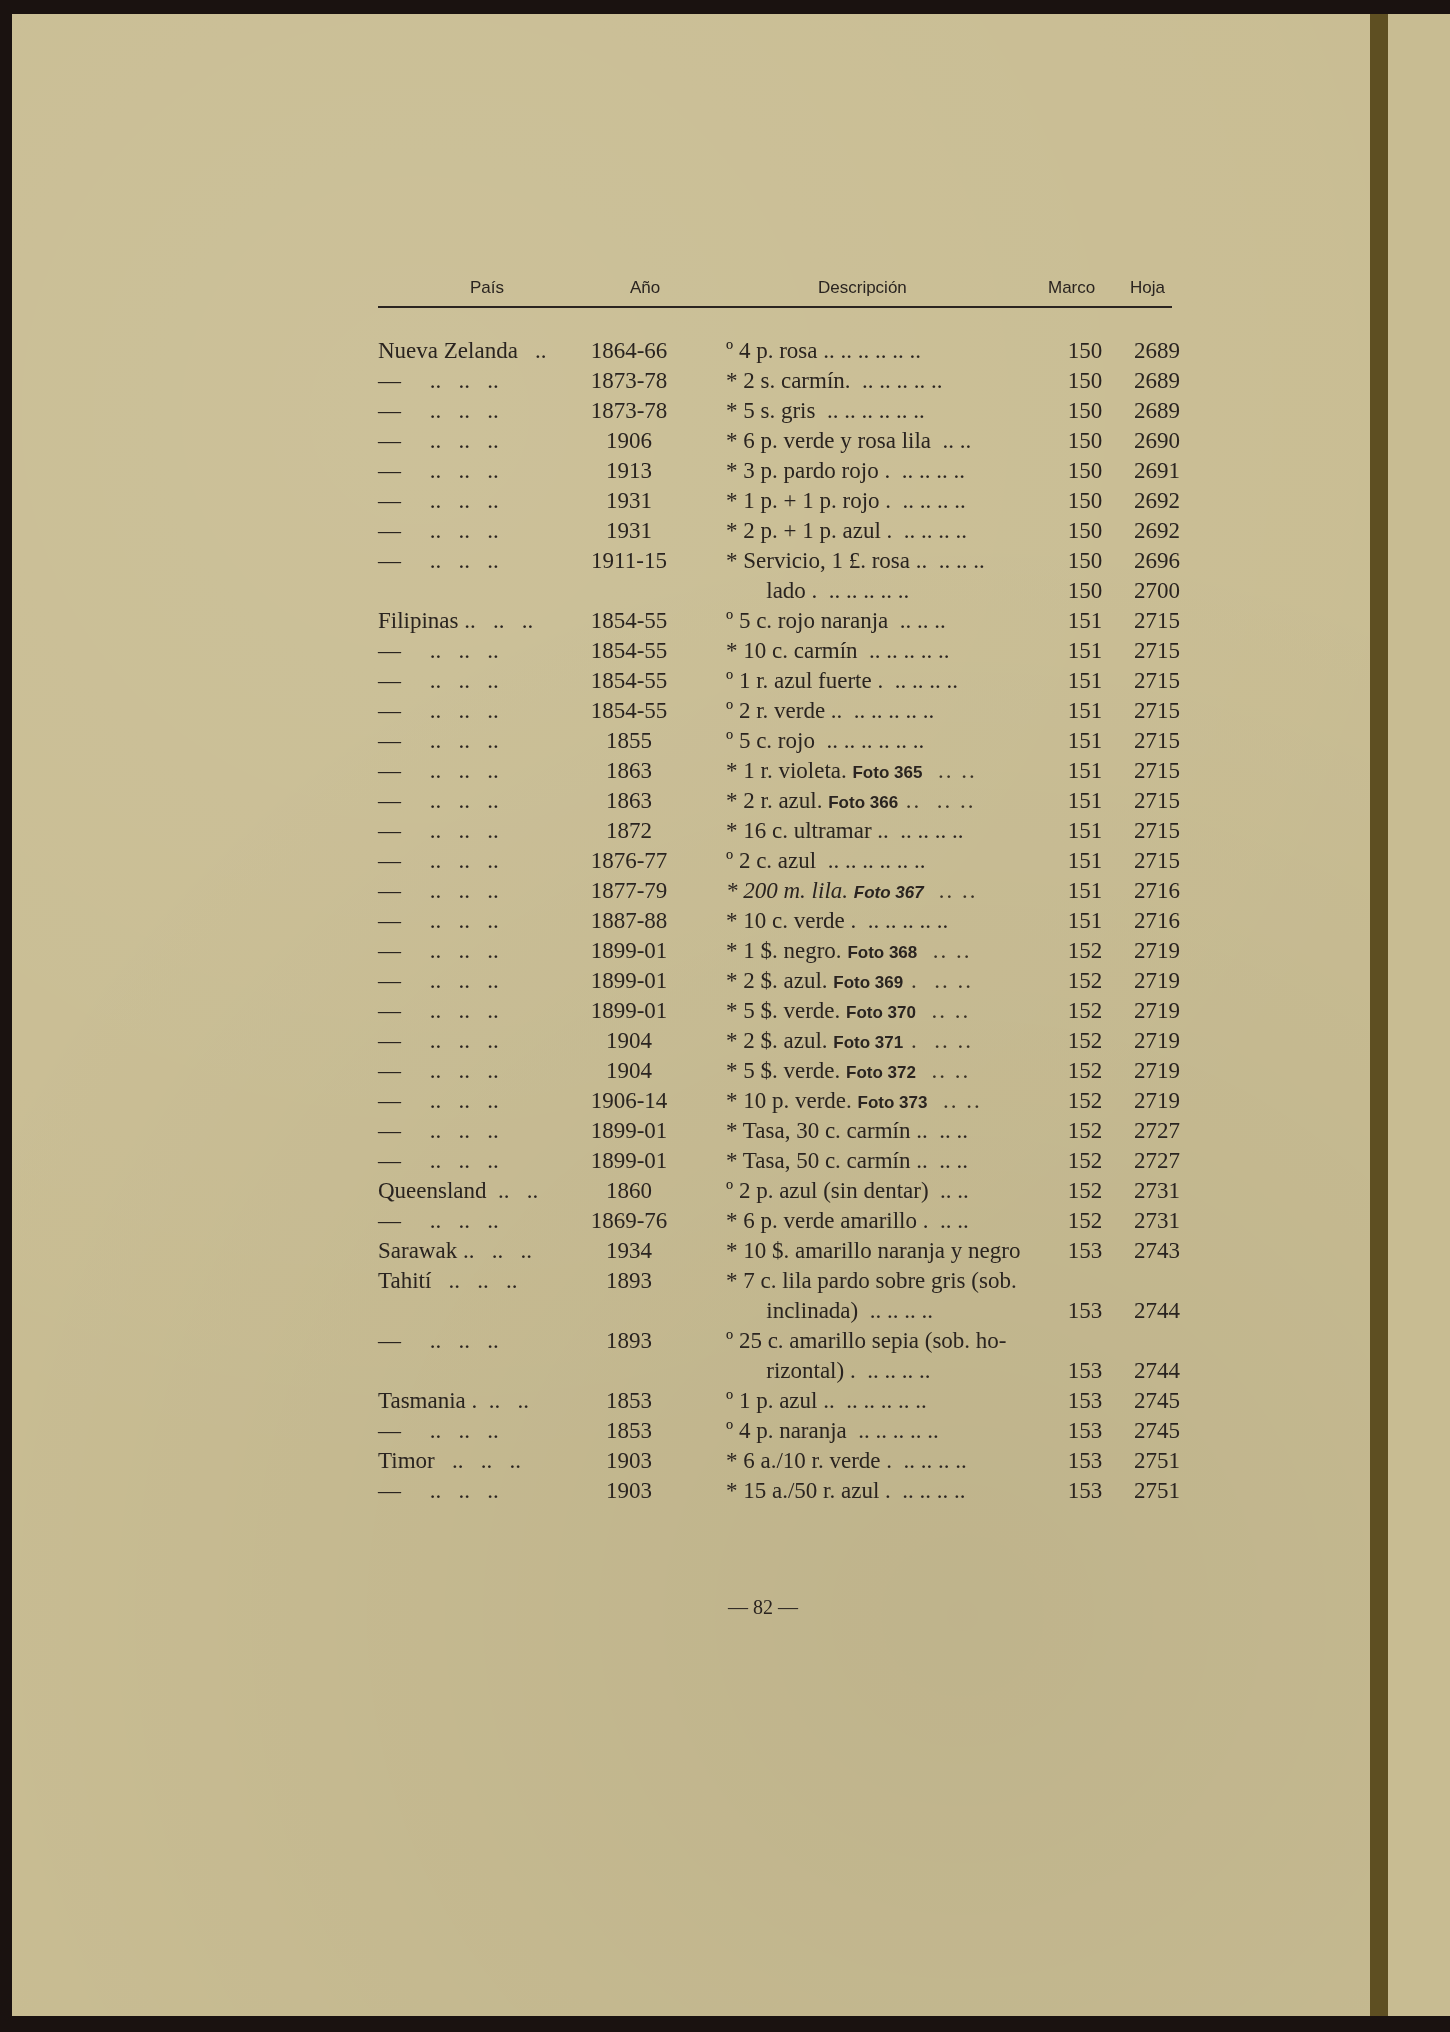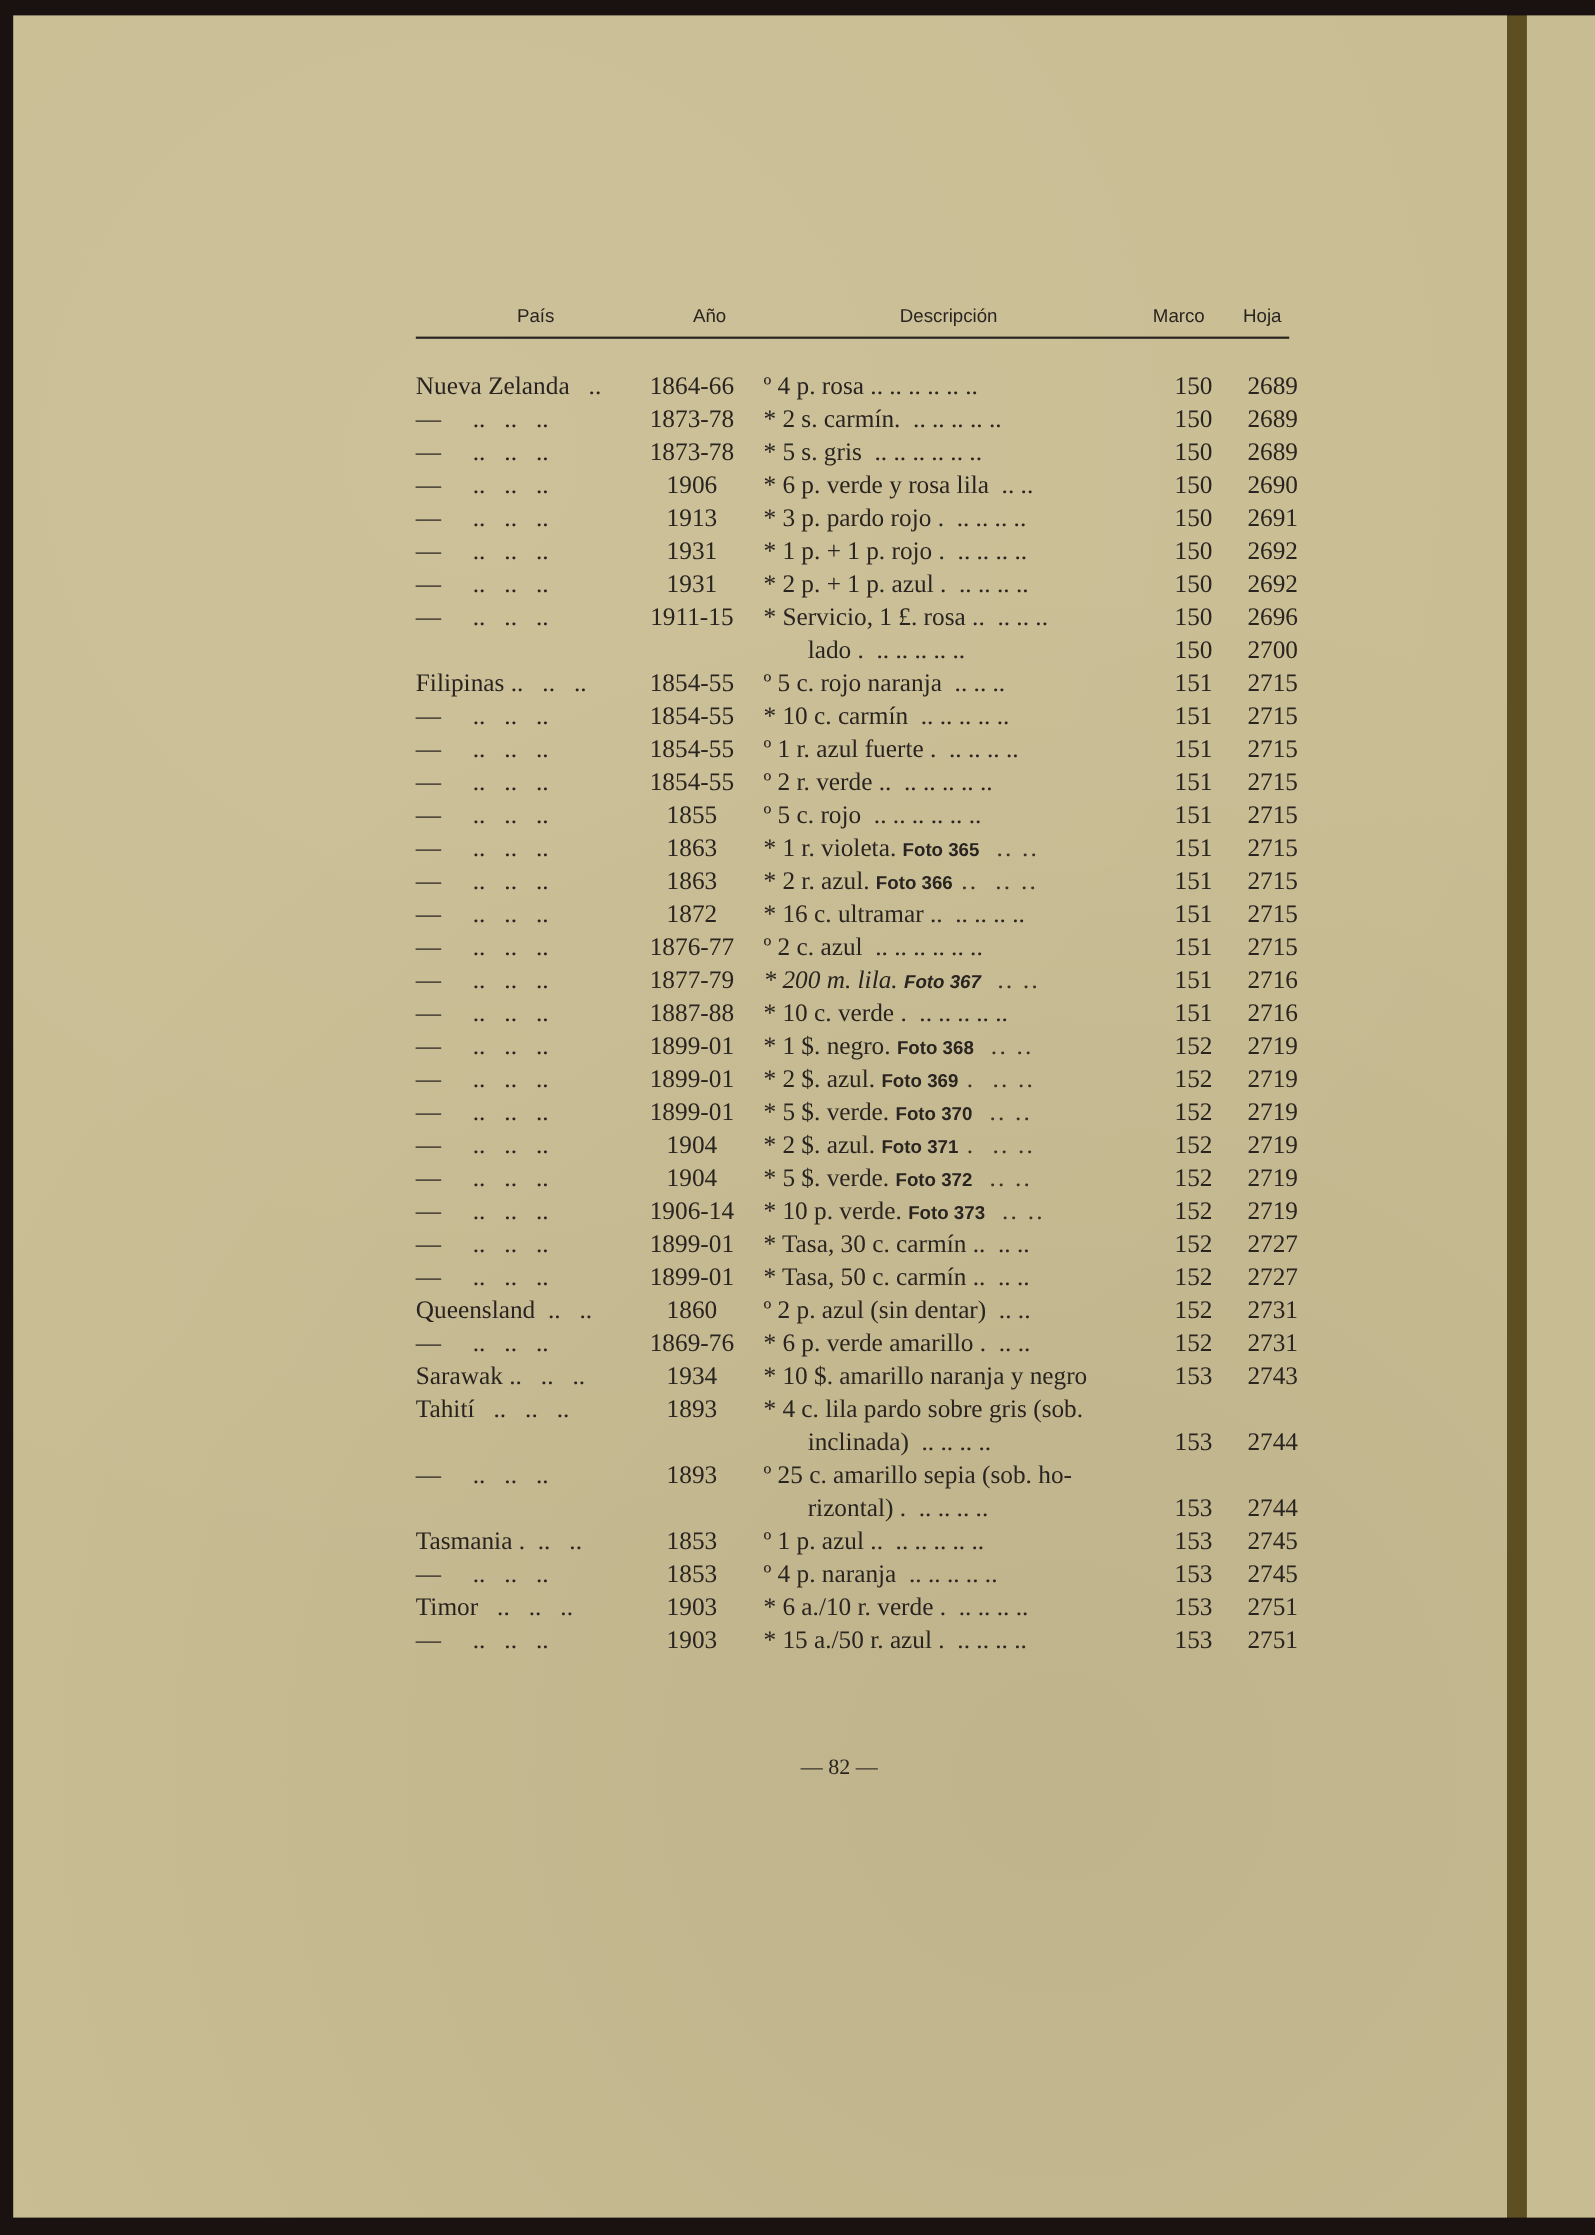--- a/index.html
+++ b/index.html
@@ -9,21 +9,21 @@
   .gutter{position:absolute;left:1370px;top:14px;width:18px;height:2002px;background:#5e4f22;}
   .page2{position:absolute;left:1388px;top:14px;width:62px;height:2002px;background:#c8bc92;}
   .content{position:absolute;left:378px;top:272px;width:800px;font-family:"Liberation Serif","DejaVu Serif",serif;color:#2a2420;}
   .hdr{display:flex;font-family:"Liberation Sans","DejaVu Sans",sans-serif;font-size:17px;color:#2a2420;height:26px;align-items:flex-end;}
   .hdr span{position:absolute;}
   .rule{position:absolute;left:0;top:34px;width:794px;height:2px;background:#2a2420;}
   .rows{position:absolute;top:64px;left:0;width:800px;}
   .row{position:relative;height:30px;font-size:23px;line-height:30px;white-space:nowrap;}
   .c-country{position:absolute;left:0;}
   .c-year{position:absolute;left:206px;width:90px;text-align:center;}
-  .c-desc{position:absolute;left:316px;}
+  .c-desc{position:absolute;left:348px;}
   .c-desc b{font-family:"Liberation Sans","DejaVu Sans",sans-serif;font-weight:bold;font-size:17px;}
   .c-marco{position:absolute;left:682px;width:50px;text-align:center;}
   .c-hoja{position:absolute;left:742px;width:60px;text-align:right;}
   .dots{color:#3a3226;letter-spacing:2px;}
   .footer{position:absolute;left:728px;top:1596px;font-family:"Liberation Serif",serif;font-size:20px;color:#2a2420;}
 </style>
 </head>
 <body>
 
 <div class="page"></div>
@@ -253,21 +253,21 @@
       <div class="row">
         <span class="c-country" style="white-space: pre; text-align: center;">Sarawak ..   ..   ..</span>
         <span class="c-year">1934</span>
         <span class="c-desc" style="white-space: pre;"><span>* 10 $. amarillo naranja y negro</span><b></b><span class="dots"></span></span>
         <span class="c-marco">153</span>
         <span class="c-hoja">2743</span>
       </div>
       <div class="row">
         <span class="c-country" style="white-space: pre;">Tahití   ..   ..   ..</span>
         <span class="c-year">1893</span>
-        <span class="c-desc" style="white-space: pre;"><span>* 4 c. lila pardo sobre gris (sob.</span><b></b><span class="dots"></span></span>
+        <span class="c-desc" style="white-space: pre;"><span>* 7 c. lila pardo sobre gris (sob.</span><b></b><span class="dots"></span></span>
         <span class="c-marco"></span>
         <span class="c-hoja"></span>
       </div>
       <div class="row">
         <span class="c-country" style="white-space: pre;"></span>
         <span class="c-year"></span>
         <span class="c-desc" style="white-space: pre;"><span>       inclinada)  .. .. .. ..</span><b></b><span class="dots"></span></span>
         <span class="c-marco">153</span>
         <span class="c-hoja">2744</span>
       </div>

